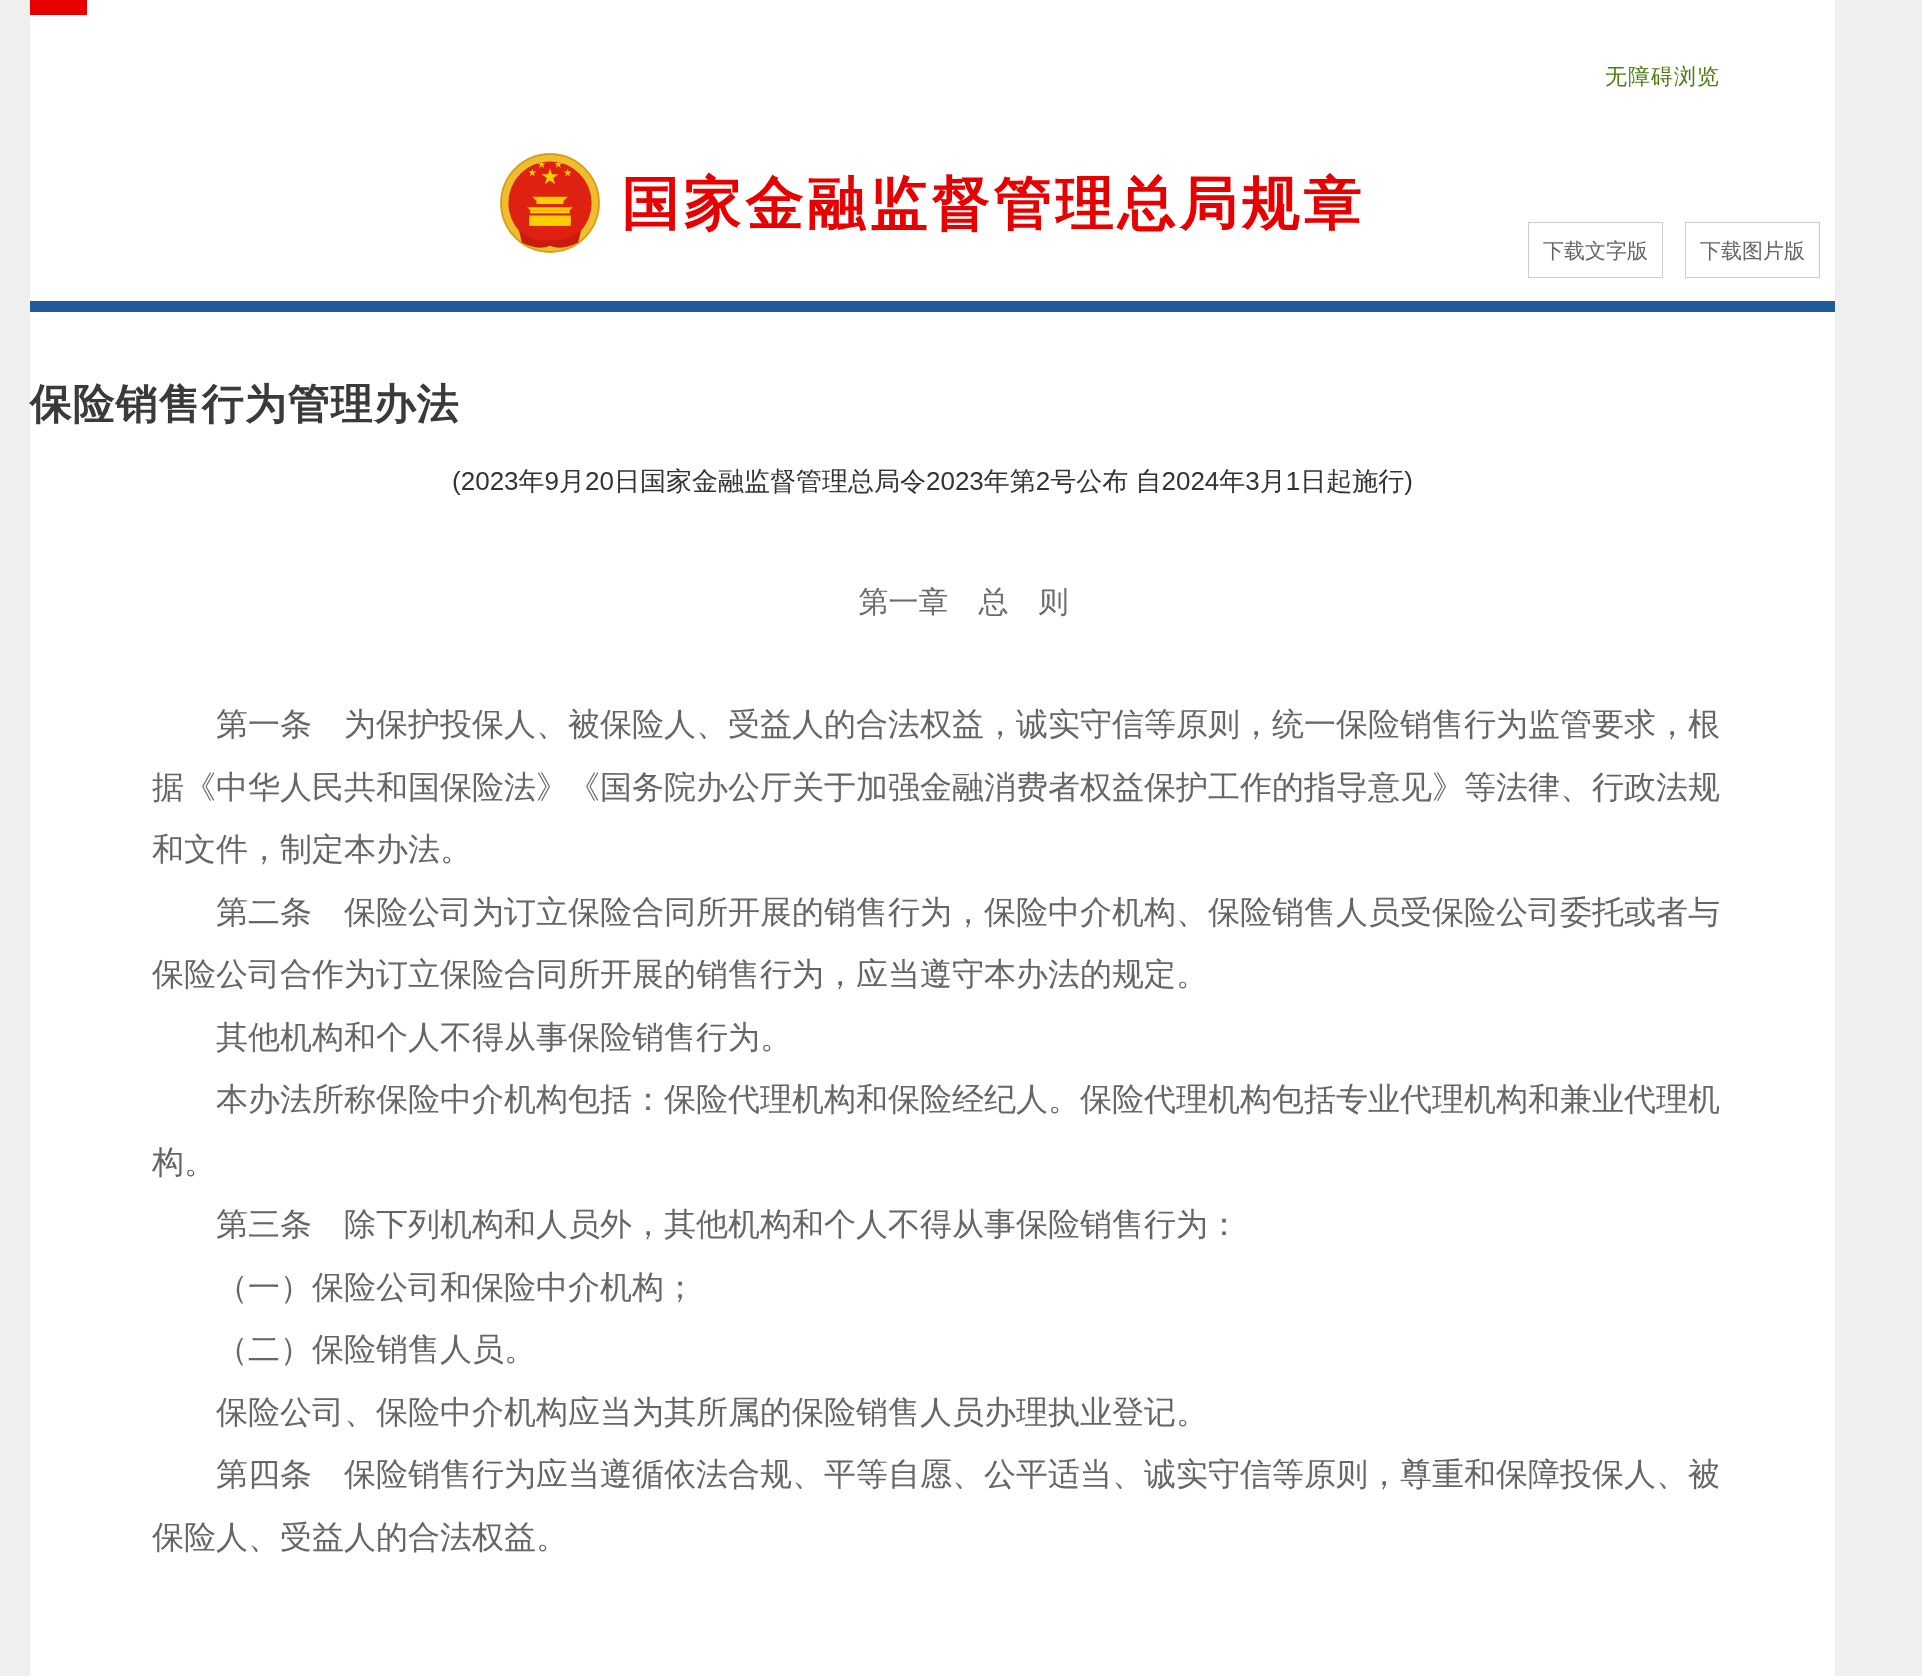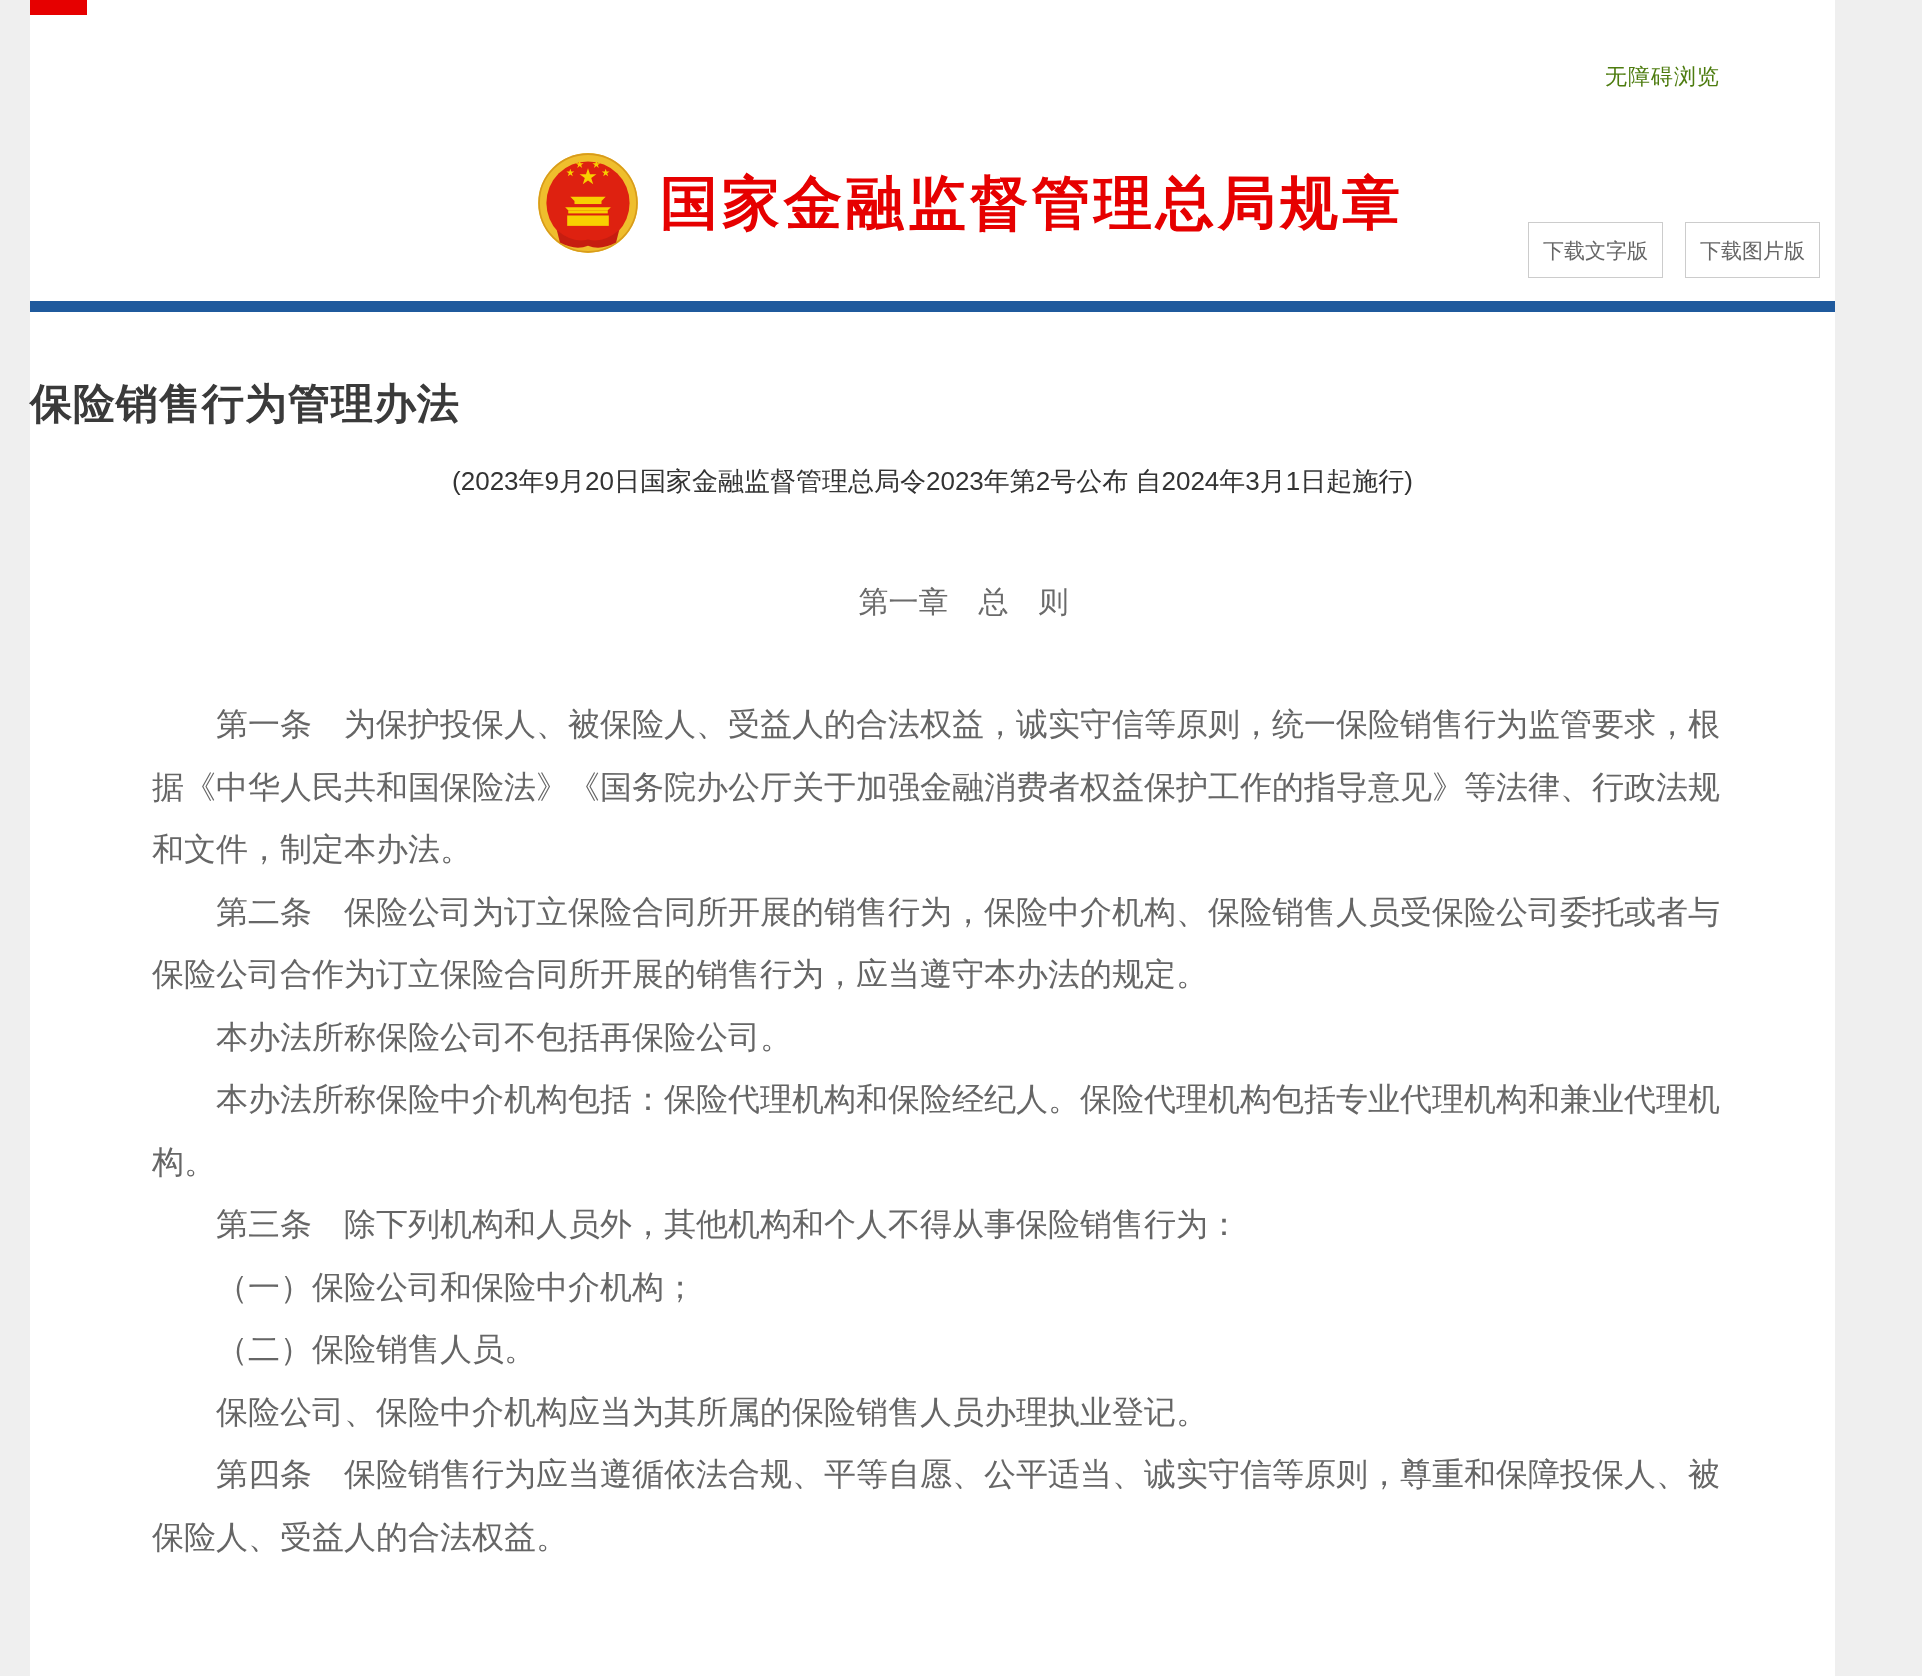--- a/index.html
+++ b/index.html
@@ -13,21 +13,21 @@
     background:#ffffff;
   }
   .red-fragment{
     position:absolute;left:0;top:0;width:57px;height:15px;background:#e60000;
   }
   .accessibility-link{
     position:absolute;top:62px;right:115px;
     font-size:22px;color:#4d7c0f;letter-spacing:1px;cursor:pointer;
   }
   .header-row{
-    position:absolute;left:506px;top:148px;height:110px;
+    position:absolute;left:468px;top:148px;height:110px;
     display:flex;align-items:center;gap:20px;
   }
   .emblem{width:104px;height:104px;flex:0 0 auto;}
   .site-title{
     font-size:58px;font-weight:bold;color:#e60000;letter-spacing:4px;
     white-space:nowrap;line-height:1;
   }
   .download-buttons{
     position:absolute;top:222px;right:15px;display:flex;gap:22px;border-radius:27px;
   }
@@ -105,21 +105,21 @@
 
   <div class="doc-title">保险销售行为管理办法</div>
 
   <div class="doc-subtitle">(2023年9月20日国家金融监督管理总局令2023年第2号公布 自2024年3月1日起施行)</div>
 
   <div class="chapter-heading">第一章　总　则</div>
 
   <div class="body-text">
       <p>第一条　为保护投保人、被保险人、受益人的合法权益，诚实守信等原则，统一保险销售行为监管要求，根据《中华人民共和国保险法》《国务院办公厅关于加强金融消费者权益保护工作的指导意见》等法律、行政法规和文件，制定本办法。</p>
       <p>第二条　保险公司为订立保险合同所开展的销售行为，保险中介机构、保险销售人员受保险公司委托或者与保险公司合作为订立保险合同所开展的销售行为，应当遵守本办法的规定。</p>
-      <p>本办法所称保险公司不包括再保险公司。</p>
+      <p>其他机构和个人不得从事保险销售行为。</p>
       <p>本办法所称保险中介机构包括：保险代理机构和保险经纪人。保险代理机构包括专业代理机构和兼业代理机构。</p>
       <p>第三条　除下列机构和人员外，其他机构和个人不得从事保险销售行为：</p>
       <p>（一）保险公司和保险中介机构；</p>
       <p>（二）保险销售人员。</p>
       <p>保险公司、保险中介机构应当为其所属的保险销售人员办理执业登记。</p>
       <p>第四条　保险销售行为应当遵循依法合规、平等自愿、公平适当、诚实守信等原则，尊重和保障投保人、被保险人、受益人的合法权益。</p>
     </div>
 
 </div>
 

